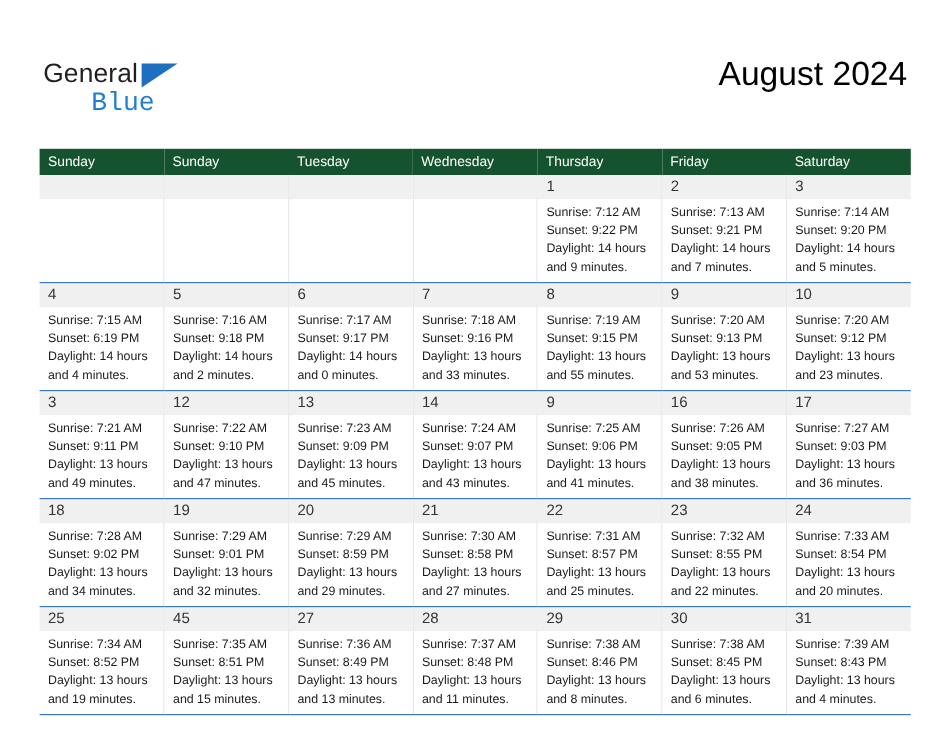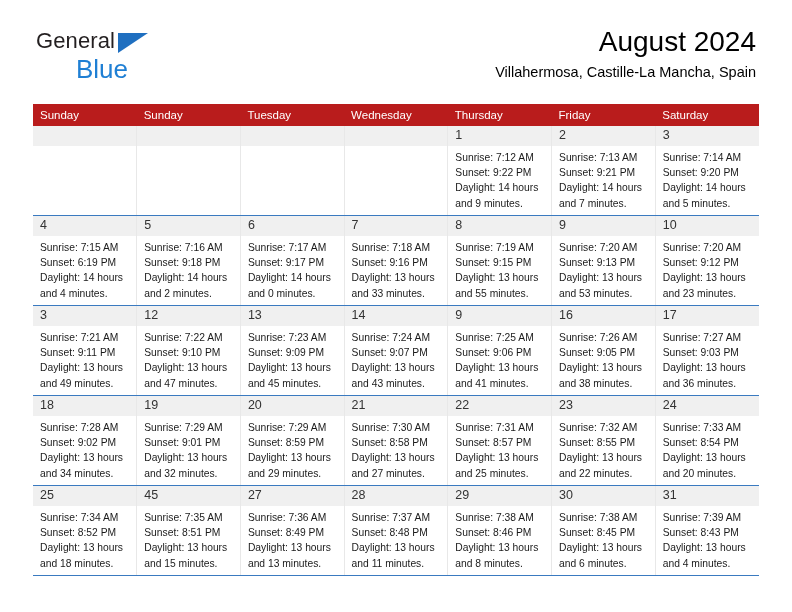--- a/index.html
+++ b/index.html
@@ -13,20 +13,21 @@
     background: #ffffff;
     font-family: "Liberation Sans", sans-serif;
     color: #000000;
     overflow: hidden;
   }
   .page {
     position: relative;
     width: 792px;
     height: 484px;
     box-sizing: border-box;
+    margin-top: 20px;
   }
 
   
   .top-bar {
     position: relative;
     height: 74px;
     padding: 0 36px;
     box-sizing: border-box;
   }
   .brand {
@@ -52,23 +53,23 @@
     top: 3px;
     width: 0;
     height: 0;
     border-left: 30px solid #1f6fc0;
     border-bottom: 20px solid transparent;
   }
   .brand-row2 {
     display: block;
     margin-left: 40px;
     margin-top: 1px;
-    font-size: 26px;
+    font-size: 22px;
     color: #1f7fd4;
-    font-family: Liberation Sans, sans-serif;
+    font-family: Liberation Mono, monospace;
   }
   .title-block {
     position: absolute;
     right: 36px;
     top: 26px;
     text-align: right;
   }
   .cal-title {
     font-size: 28px;
     color: #000000;
@@ -85,21 +86,21 @@
   
   .calendar {
     position: absolute;
     left: 33px;
     top: 104px;
     width: 726px;
     border-collapse: collapse;
     table-layout: fixed;
   }
   .calendar th {
-    background: #b91c1c;
+    background: #14532d;
     color: #ffffff;
     font-size: 11.5px;
     font-weight: normal;
     text-align: left;
     padding: 5px 0 5px 7px;
     height: 12px;
     border: none;
   }
   .calendar td {
     vertical-align: top;
@@ -152,21 +153,20 @@
     <div class="brand">
       <span class="brand-row1">
         <span>General</span>
         <span class="brand-tri"></span>
       </span>
       <span class="brand-row2">Blue</span>
     </div>
 
     <div class="title-block">
       <div class="cal-title">August 2024</div>
-      <div class="cal-subtitle">Villahermosa, Castille-La Mancha, Spain</div>
     </div>
 
   </div>
 
   <table class="calendar">
     <thead>
       <tr>
         <th>Sunday</th>
         <th>Sunday</th>
         <th>Tuesday</th>
@@ -470,21 +470,21 @@
           </td>
         </tr>
         <tr>
           <td>
             <div class="cell-inner">
               <span class="daynum">25</span>
               <div class="info">
                 <span class="line">Sunrise: 7:34 AM</span>
                 <span class="line">Sunset: 8:52 PM</span>
                 <span class="line">Daylight: 13 hours</span>
-                <span class="line">and 18 minutes.</span>
+                <span class="line">and 19 minutes.</span>
               </div>
             </div>
           </td>
           <td>
             <div class="cell-inner">
               <span class="daynum">45</span>
               <div class="info">
                 <span class="line">Sunrise: 7:35 AM</span>
                 <span class="line">Sunset: 8:51 PM</span>
                 <span class="line">Daylight: 13 hours</span>

